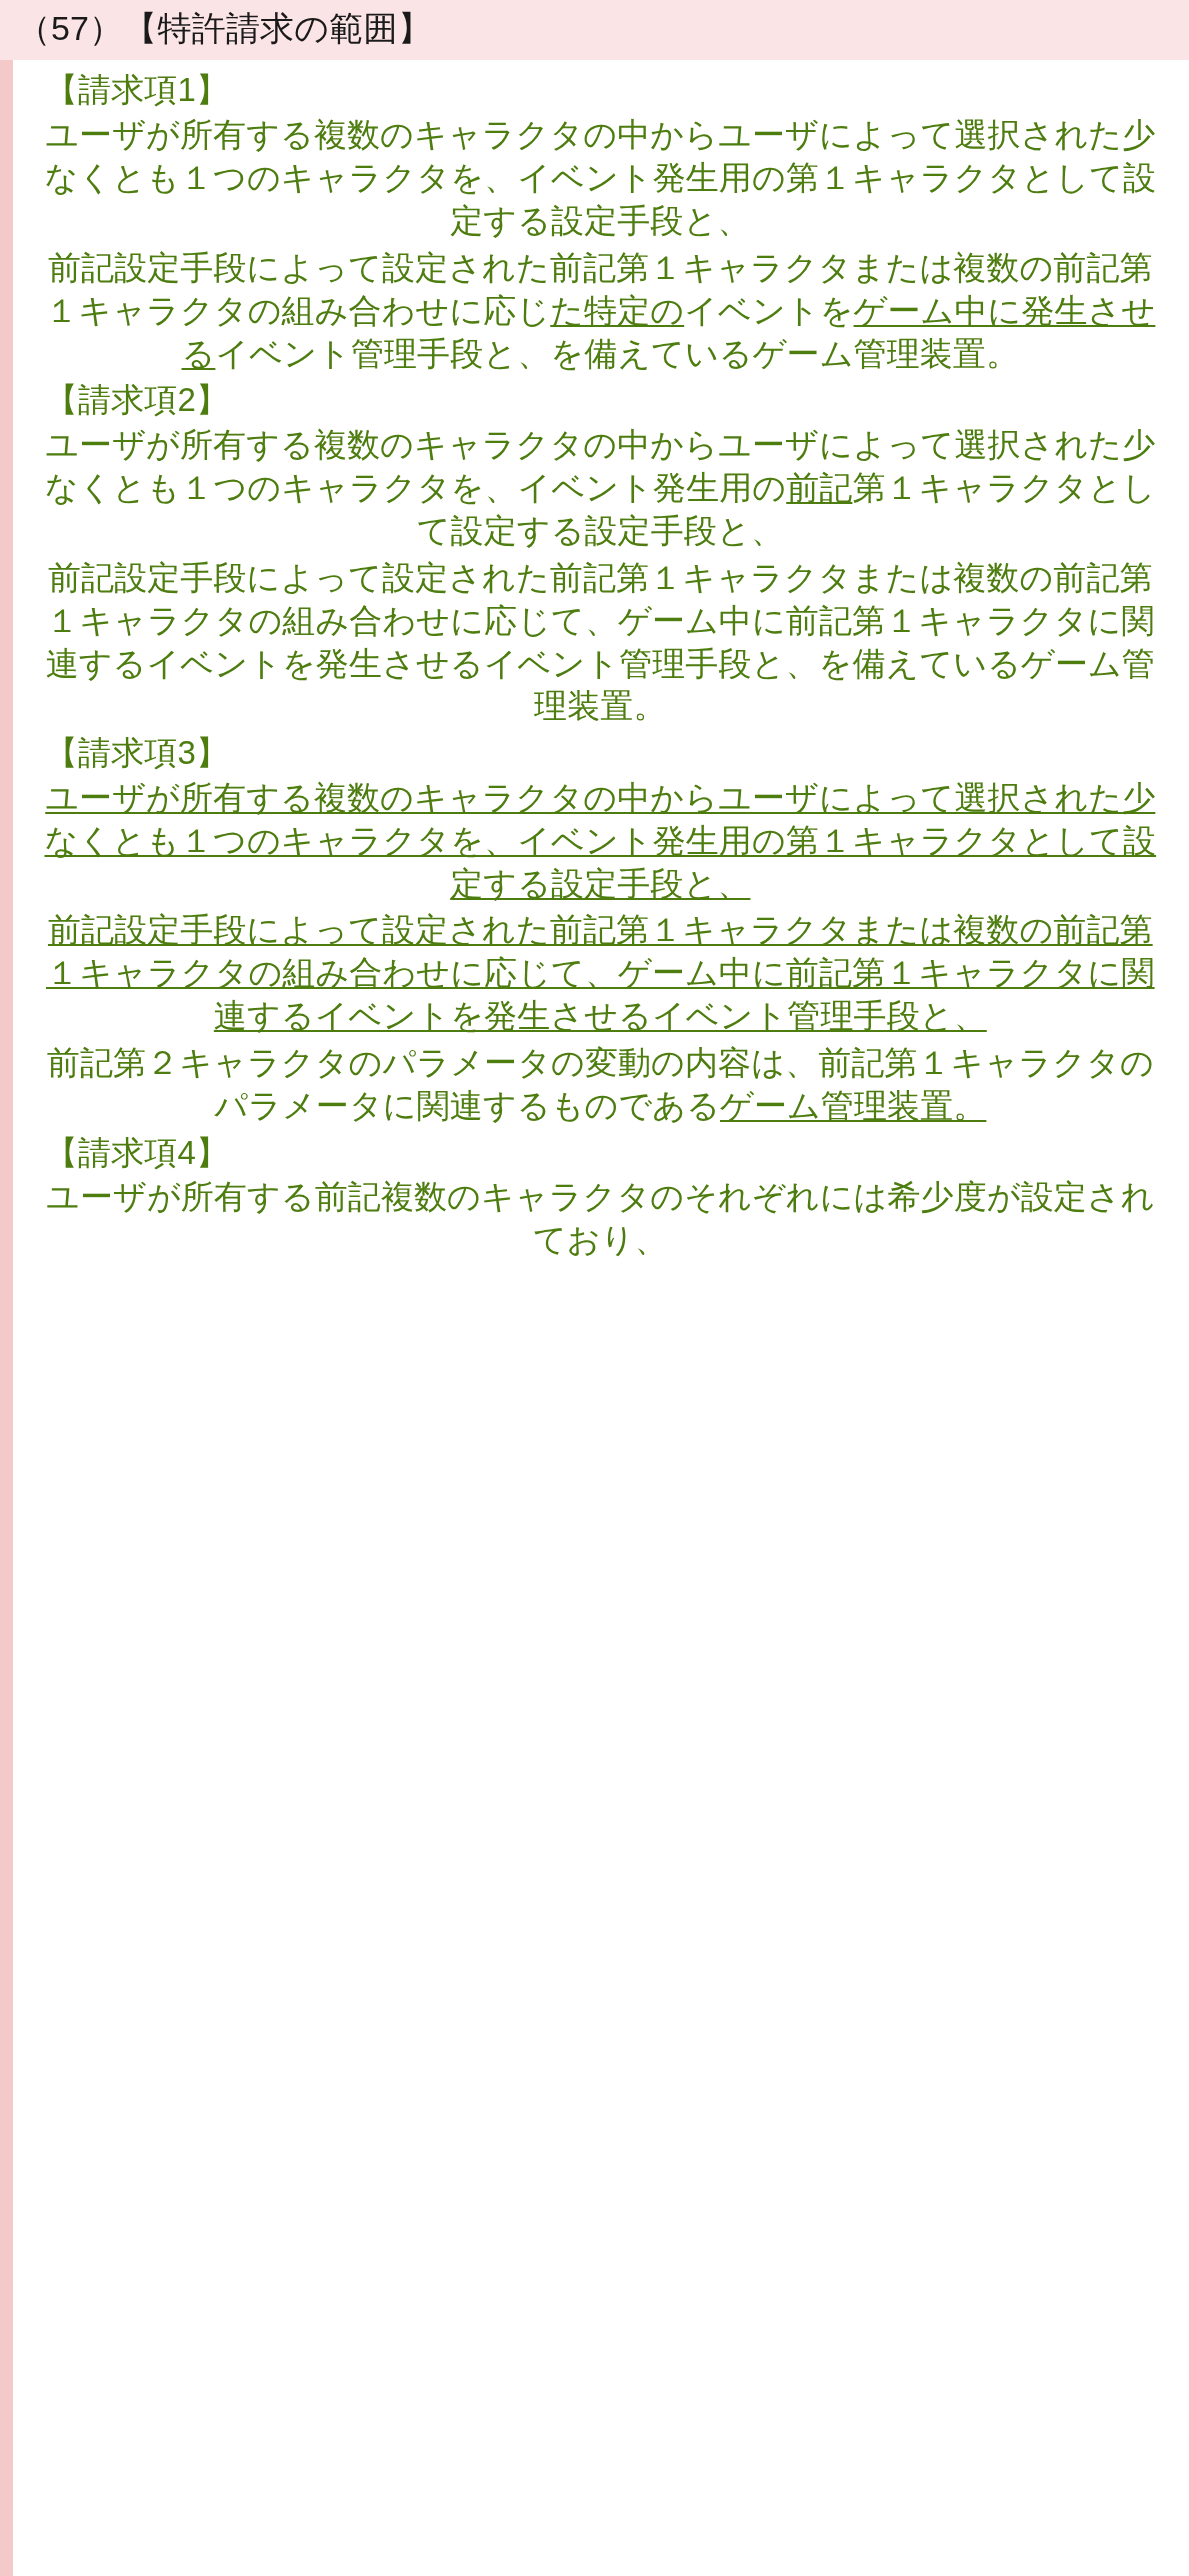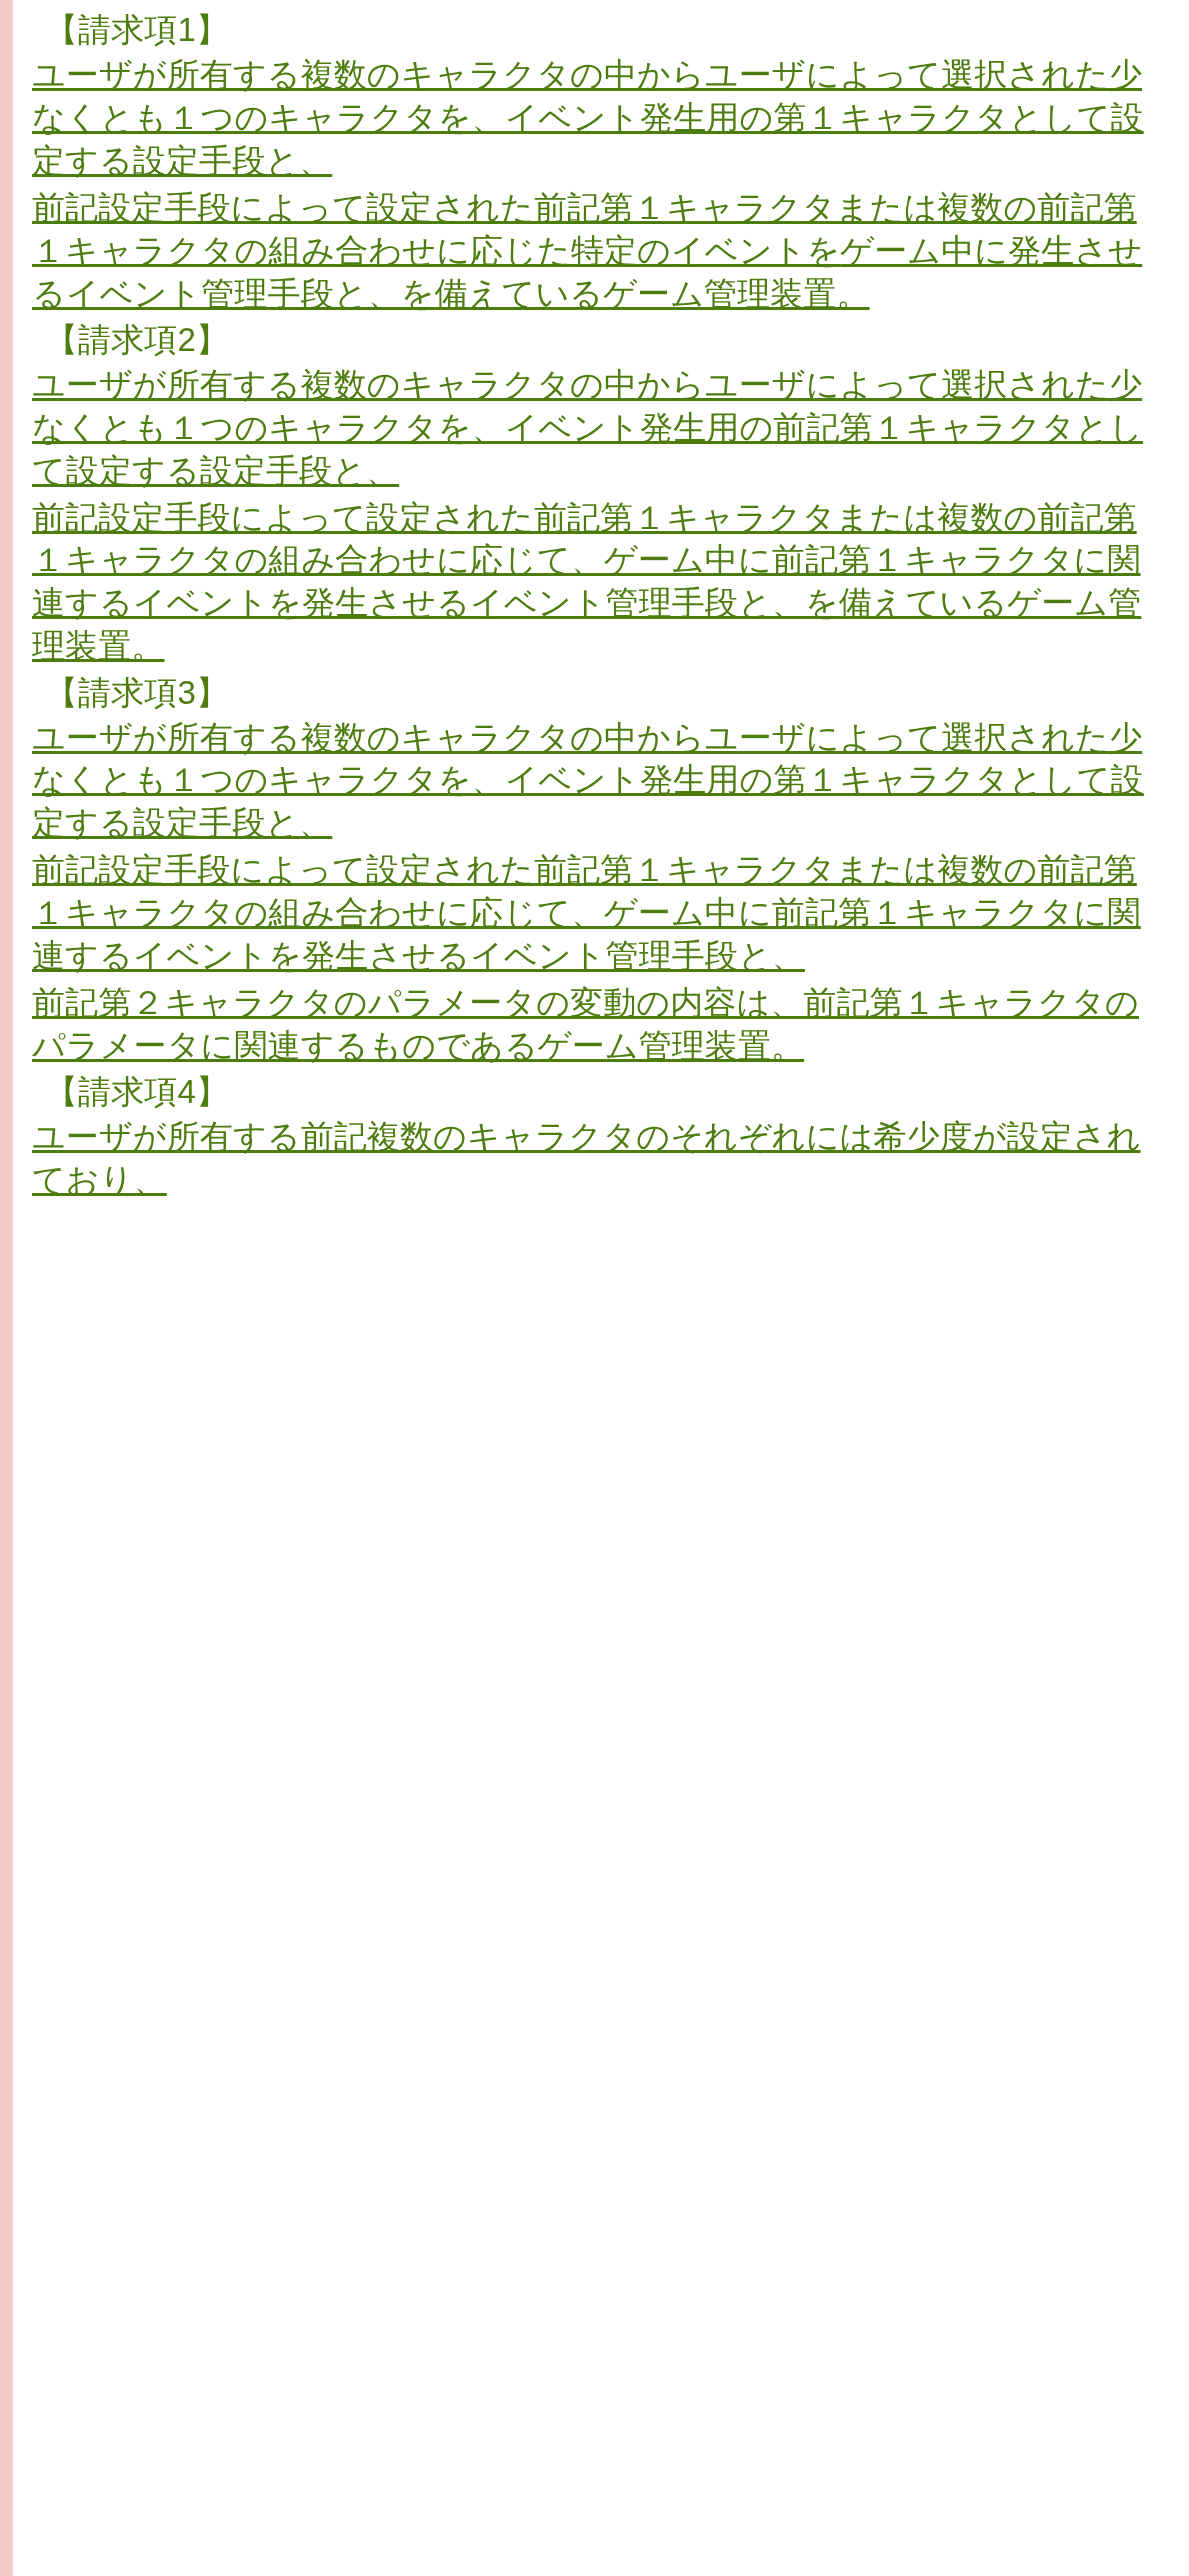--- a/index.html
+++ b/index.html
@@ -49,41 +49,41 @@
     letter-spacing: 0.1px;
   }
   .claim-label {
     font-size: 33px;
     line-height: 1.30;
     margin: 3.7px 0 1.9px 13px;
     white-space: nowrap;
   }
   .para {
     margin: 0 0 0 0;
-    text-align: left;
+    text-align: center;
     text-justify: inter-character;
     word-break: break-all;
-    text-decoration: underline;
   }
   .para + .para {
     margin-top: 4px;
   }
   .u {
     text-decoration: underline;
     text-underline-offset: 2.8px;
     text-decoration-thickness: 1.9px;
   }
 </style>
 </head>
 <body>
 
 <div class="page">
   <div class="left-bar"></div>
 
   <div class="doc">
+    <div class="section-header">（57）【特許請求の範囲】</div>
 
     <div class="body">
       <div id="claims-container">
           <div class="claim-label">【請求項1】</div>
           <div class="para"><span>ユーザが所有する複数のキャラクタの中からユーザによって選択された少なくとも１つのキャラクタを、イベント発生用の第１キャラクタとして設定する設定手段と、</span></div>
           <div class="para"><span>前記設定手段によって設定された前記第１キャラクタまたは複数の前記第１キャラクタの組み合わせに応じ</span><span class="u">た特定の</span><span>イベントを</span><span class="u">ゲーム中に発生させる</span><span>イベント管理手段と、を備えているゲーム管理装置。</span></div>
           <div class="claim-label">【請求項2】</div>
           <div class="para"><span>ユーザが所有する複数のキャラクタの中からユーザによって選択された少なくとも１つのキャラクタを、イベント発生用の</span><span class="u">前記</span><span>第１キャラクタとして設定する設定手段と、</span></div>
           <div class="para"><span>前記設定手段によって設定された前記第１キャラクタまたは複数の前記第１キャラクタの組み合わせに応じて、ゲーム中に前記第１キャラクタに関連するイベントを発生させるイベント管理手段と、を備えているゲーム管理装置。</span></div>
           <div class="claim-label">【請求項3】</div>

